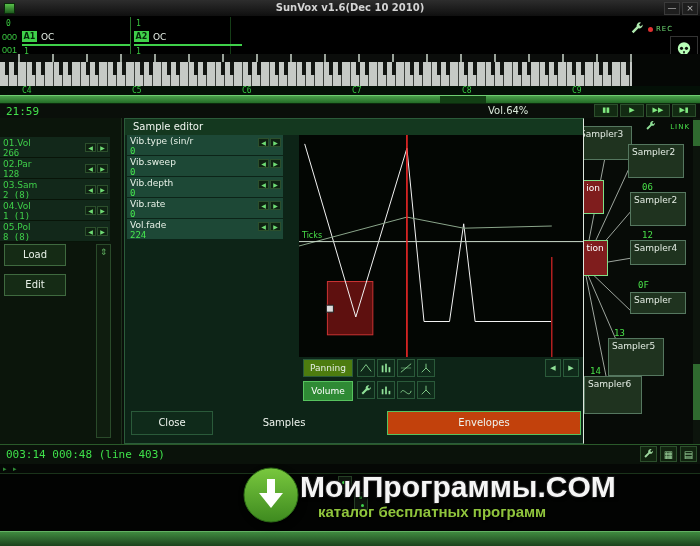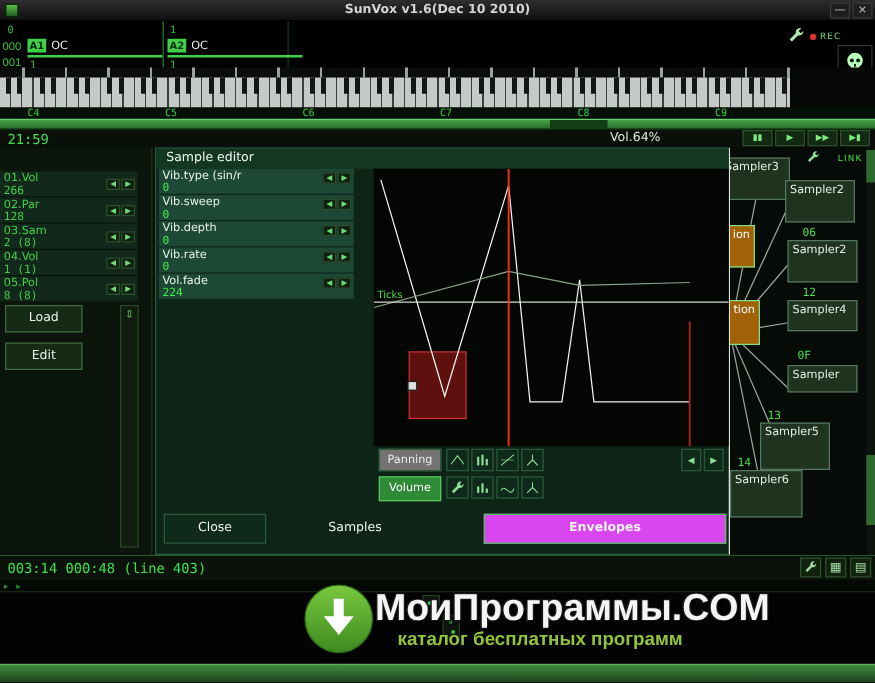--- a/index.html
+++ b/index.html
@@ -61,32 +61,32 @@
 
   
   .editor{position:absolute;left:124px;top:0;width:460px;height:326px;background:#0d2417;border:1px solid #2b5c3a;border-right:1px solid #dfe8df}
   .ed-title{position:absolute;left:0;top:0;width:100%;height:16px;background:#14381f;color:#f0f6f0;font-size:10px;padding:2px 0 0 8px}
   .ectl{position:absolute;left:2px;width:156px;height:21px;background:#1d4836;border-bottom:1px solid #0c2418}
   .ectl .lb{position:absolute;left:3px;top:1px;font-size:9px;color:#e8f2e8;white-space:nowrap}
   .ectl .vl{position:absolute;left:3px;top:11px;font-size:9px;color:#46e84f;font-family:"DejaVu Sans Mono",monospace}
   .graph{position:absolute;left:174px;top:16px;width:284px;height:222px;background:#030603;overflow:hidden}
   .graph svg{position:absolute;left:0;top:0}
   .ticks-lbl{position:absolute;left:3px;top:96px;font-size:8px;color:#49e049;z-index:3}
-  .ebtn{position:absolute;height:18px;background:#737373;border:1px solid #2a5a3a;color:#e4eee4;font-size:9px;text-align:center;line-height:16px}
+  .ebtn{position:absolute;height:18px;background:#4d7c0f;border:1px solid #2a5a3a;color:#e4eee4;font-size:9px;text-align:center;line-height:16px}
   .ebtn.green{background:#2f8a35;border-color:#57c35f;color:#fff}
   .iconbtn{position:absolute;width:18px;height:18px;background:#0f2a1a;border:1px solid #2a5a3a;display:flex;align-items:center;justify-content:center}
   .navbtn{position:absolute;width:16px;height:18px;background:#0f2a1a;border:1px solid #2a5a3a;color:#8fe097;font-size:7px;text-align:center;line-height:16px}
   .bigbtn{position:absolute;top:292px;height:24px;background:#0f2a1a;border:1px solid #2a5a3a;color:#eef4ee;font-size:10px;text-align:center;line-height:22px}
   .bigbtn.flat{background:transparent;border-color:transparent}
-  .bigbtn.green{background:#d946ef;border-color:#57c35f;font-weight:bold}
+  .bigbtn.green{background:#c2410c;border-color:#57c35f;font-weight:normal}
 
   
   .mods{position:absolute;left:584px;top:0;width:116px;height:326px;background:#070b07;overflow:hidden}
   .mod{position:absolute;background:#1f331f;border:1px solid #55775f;color:#e4ede4;font-size:9px;padding:2px 0 0 3px;width:56px;height:34px}
-  .mod.sel{background:#a16207;border-color:#7fe087;color:#fff;text-align:right;padding-right:3px}
+  .mod.sel{background:#7f1d1d;border-color:#7fe087;color:#fff;text-align:center;padding-right:3px}
   .mod-num{position:absolute;font-size:9px;color:#49e049;font-family:"DejaVu Sans Mono",monospace}
   .mod-tools{position:absolute;top:2px;right:10px;display:flex;align-items:flex-end;gap:14px;z-index:4}
   .linklbl{font-size:7px;color:#49e049;letter-spacing:1px}
   .modscroll{position:absolute;right:0;top:0;width:7px;height:326px;background:#0c140c}
   .modthumb{position:absolute;right:0;width:7px;background:#2f6a2f}
 
   
   .timelinebar{position:absolute;left:0;top:445px;width:700px;height:19px;background:#0a120a}
   .postext{position:absolute;left:6px;top:3px;font-size:11px;color:#3fe04a;font-family:"DejaVu Sans Mono",monospace}
   .tlicon{position:absolute;top:1px;width:17px;height:16px;background:#11230f;border:1px solid #2c4f2c;color:#9fd89f;font-size:10px;text-align:center;line-height:15px}

